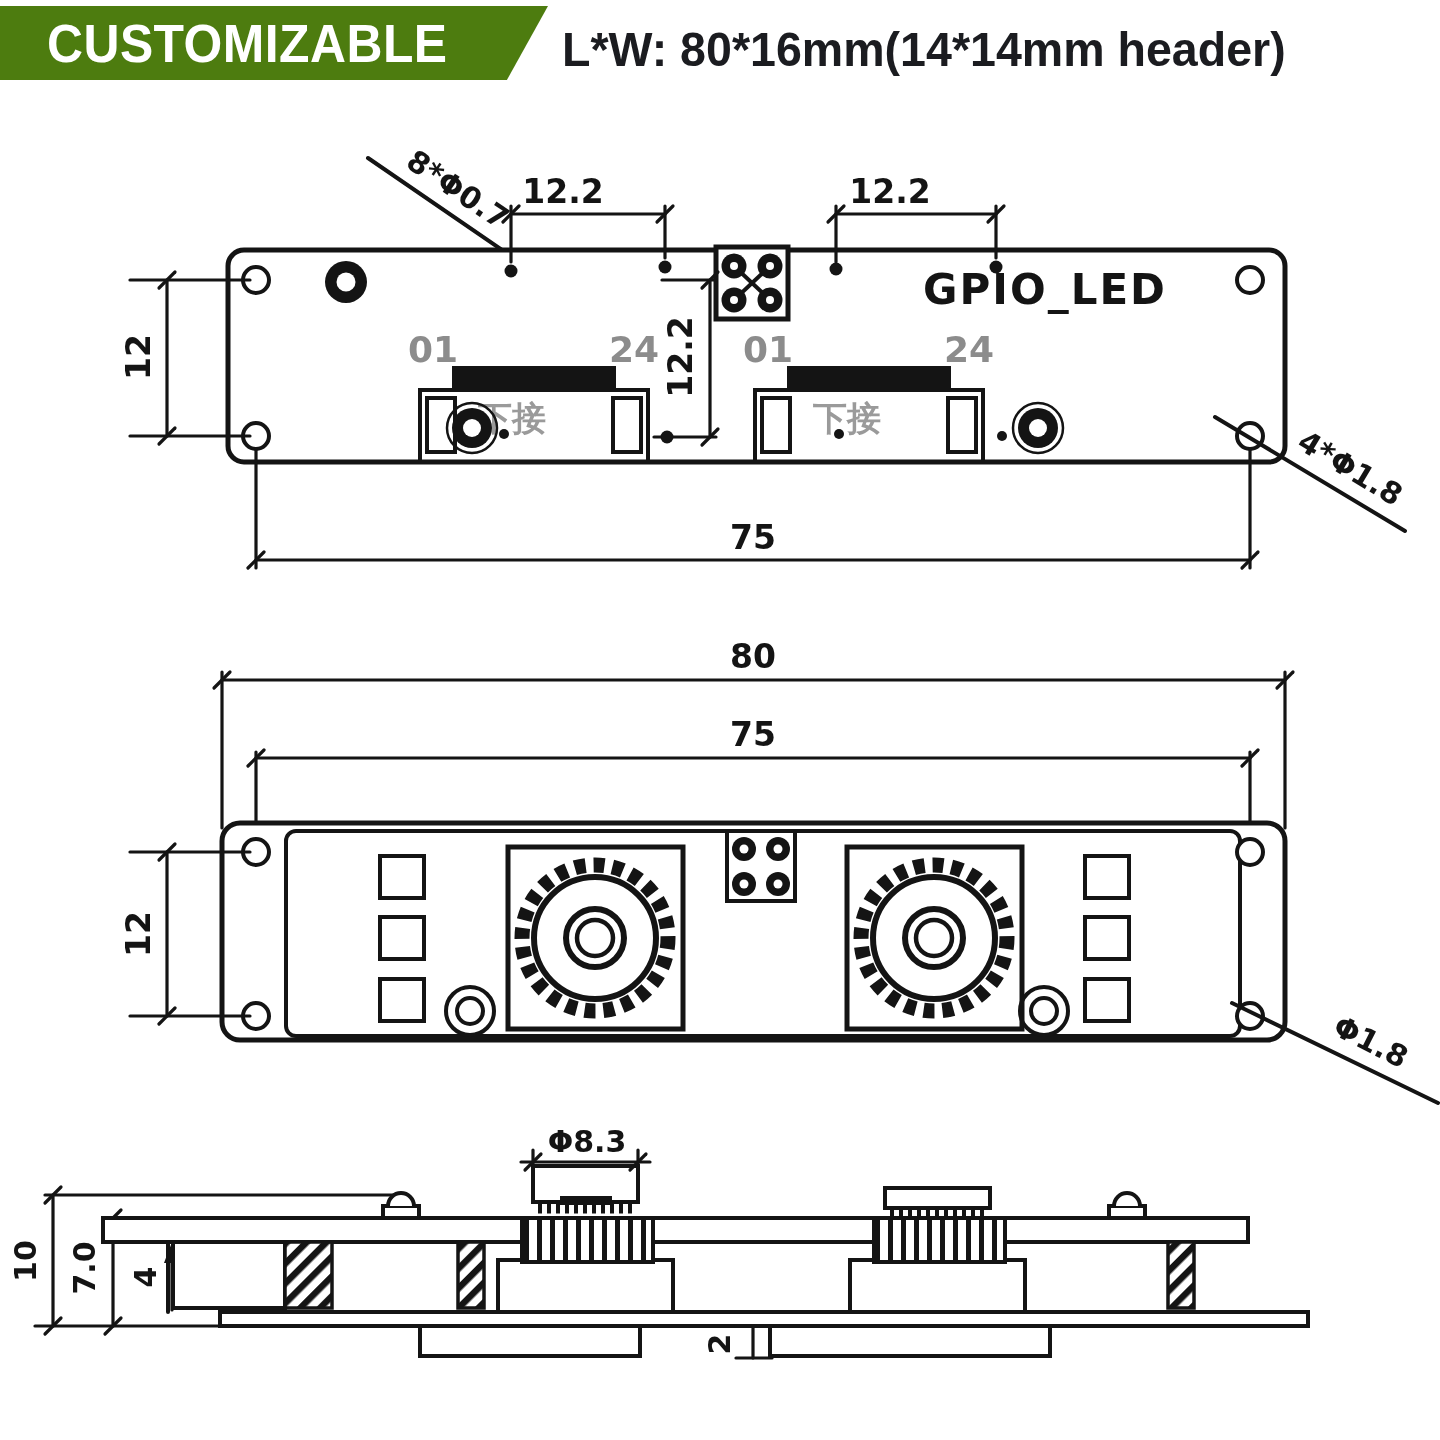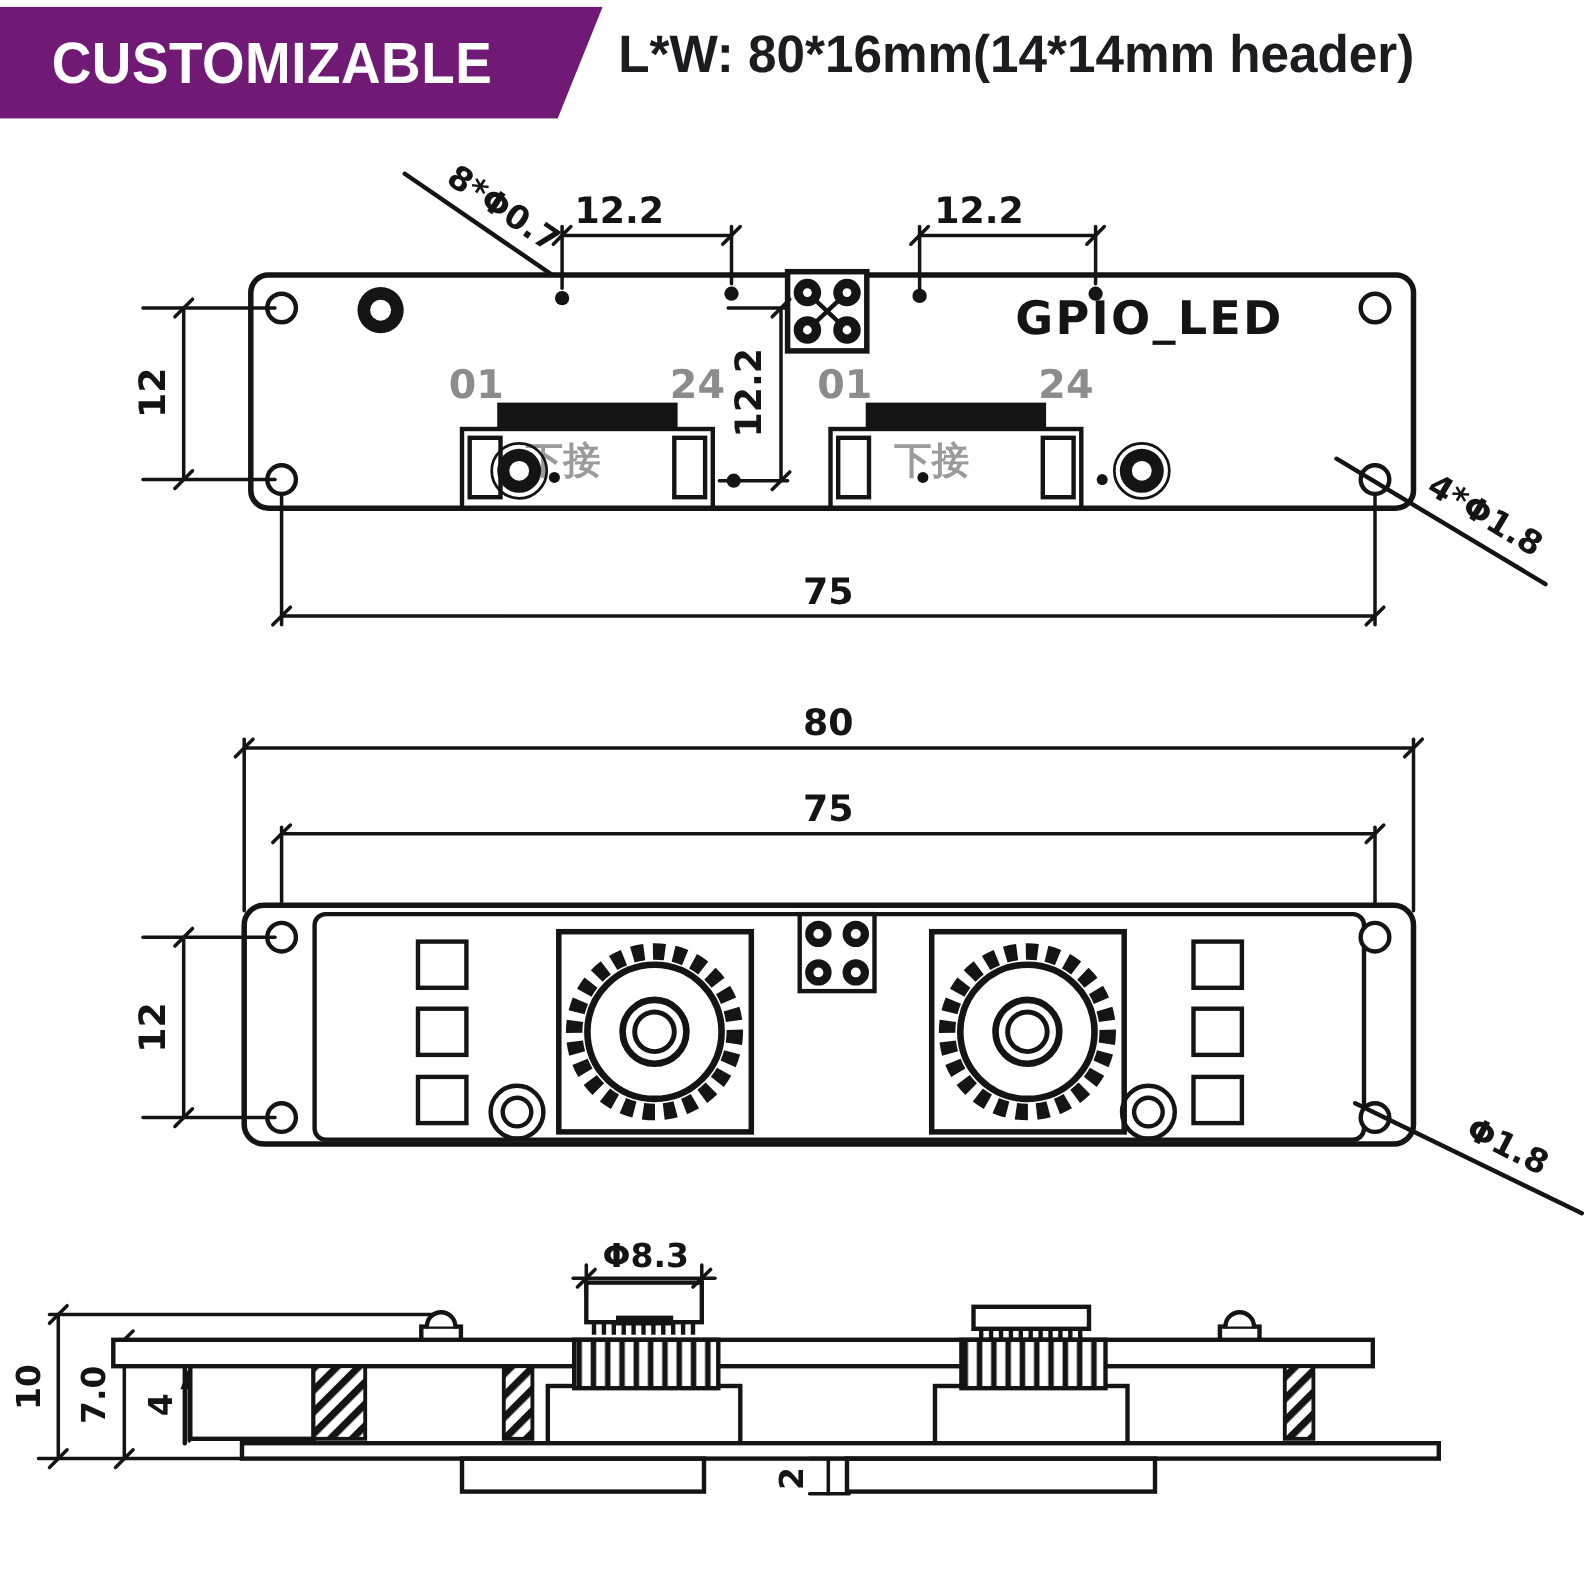--- a/index.html
+++ b/index.html
@@ -1,18 +1,18 @@
 <!DOCTYPE html>
 <html><head>
 <meta charset="utf-8">
 <style>
   html,body{margin:0;padding:0;background:#ffffff;}
   body{width:1440px;height:1440px;position:relative;font-family:"DejaVu Sans",sans-serif;overflow:hidden;}
   .banner{position:absolute;left:0;top:0;width:1440px;height:118px;}
-  .badge{position:absolute;left:0;top:6px;width:548px;height:102px;background:#701a75;
+  .badge{position:absolute;left:0;top:6px;width:548px;height:74px;background:#4d7c0f;
          clip-path:polygon(0 0,100% 0,92.5% 100%,0 100%);display:flex;align-items:center;}
   .badge span{color:#ffffff;font-weight:bold;font-size:53px;letter-spacing:0.5px;padding-left:50px;
               font-family:"Liberation Sans",sans-serif;transform:scaleX(0.94);transform-origin:left center;white-space:nowrap;}
   .spec{position:absolute;left:562px;top:22px;color:#1b1c20;font-weight:bold;font-size:48px;
         font-family:"Liberation Sans",sans-serif;transform:scaleX(0.97);transform-origin:left center;white-space:nowrap;}
   svg{position:absolute;left:0;top:0;}
   .ln{stroke:#141414;fill:none;stroke-linecap:round;}
   .w3{stroke-width:3.2;} .w4{stroke-width:4;} .w5{stroke-width:5;}
   .fl{fill:#141414;stroke:none;}
   .wh{fill:#ffffff;}

